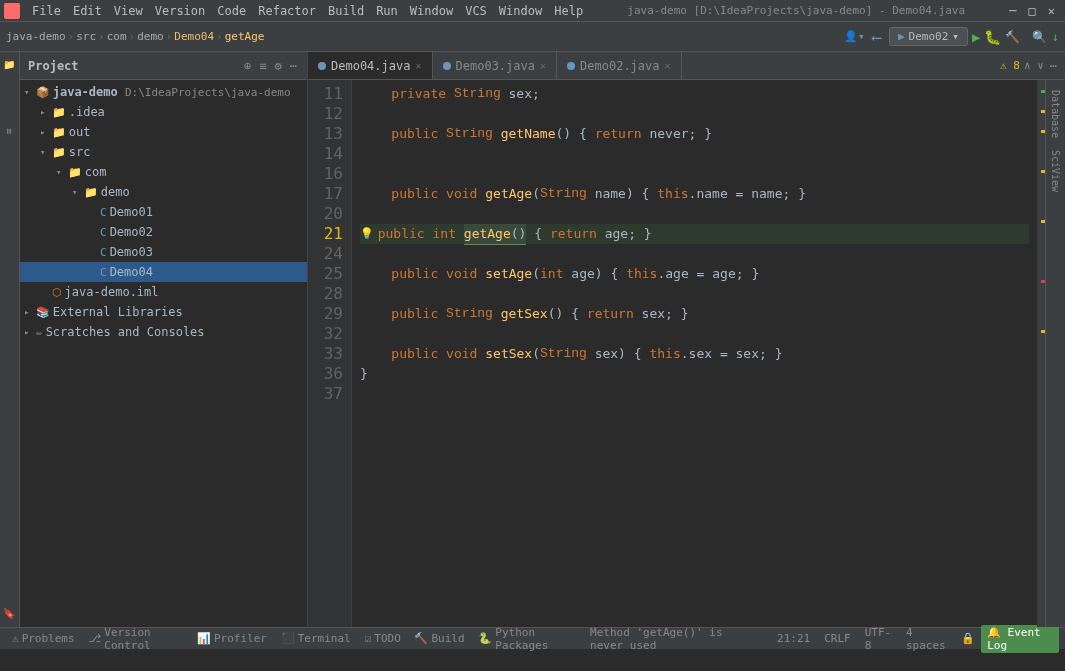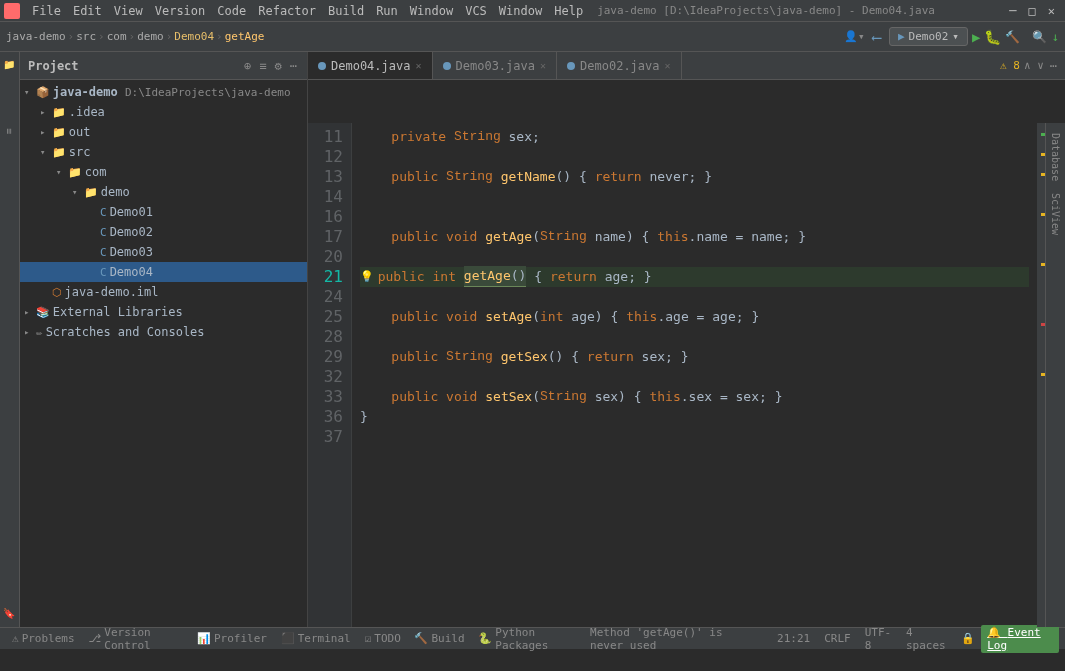--- a/index.html
+++ b/index.html
@@ -2,21 +2,21 @@
 <html><head>
   <meta charset="utf-8">
   <style>
     * { margin: 0; padding: 0; box-sizing: border-box; }
     body { font-family: 'Consolas', 'Monaco', monospace; font-size: 12px; background: #2b2b2b; color: #a9b7c6; width: 1065px; height: 671px; overflow: hidden; }
 
     
     .menu-bar { background: #3c3f41; height: 22px; display: flex; align-items: center; padding: 0 4px; border-bottom: 1px solid #555; }
     .menu-bar-logo { width: 16px; height: 16px; background: #ff6b6b; border-radius: 2px; margin-right: 6px; flex-shrink: 0; }
     .menu-item { color: #bbb; padding: 2px 6px; cursor: pointer; font-size: 12px; white-space: nowrap; }
-    .menu-title { color: #888; font-size: 11px; padding: 2px 8px; flex: 1; text-align: left; white-space: nowrap; overflow: hidden; }
+    .menu-title { color: #888; font-size: 11px; padding: 2px 8px; flex: 1; text-align: center; white-space: nowrap; overflow: hidden; }
 
     
     .toolbar { background: #3c3f41; height: 30px; display: flex; align-items: center; padding: 0 6px; border-bottom: 1px solid #555; gap: 4px; }
     .breadcrumb { color: #888; font-size: 11px; display: flex; align-items: center; gap: 2px; flex: 1; }
     .breadcrumb-sep { color: #666; }
     .breadcrumb-item { color: #aaa; }
     .run-config { background: #4c5052; border: 1px solid #666; border-radius: 3px; color: #bbb; padding: 2px 8px; font-size: 11px; display: flex; align-items: center; gap: 4px; cursor: pointer; }
     .run-btn { color: #4caf50; font-size: 14px; cursor: pointer; }
 
     
@@ -39,53 +39,53 @@
     .tree-indent { display: inline-block; width: 16px; flex-shrink: 0; }
     .tree-arrow { color: #888; font-size: 9px; width: 12px; flex-shrink: 0; }
     .tree-icon { font-size: 11px; margin-right: 3px; flex-shrink: 0; }
     .tree-label { font-size: 12px; overflow: hidden; text-overflow: ellipsis; }
     .folder-color { color: #e8bf6a; }
     .java-color { color: #6897bb; }
     .src-color { color: #a8c060; }
     .module-color { color: #cc7832; }
 
     
-    .editor-area { flex: 1; display: flex; flex-direction: column; background: #2b2b2b; gap: 43px; }
+    .editor-area { flex: 1; display: flex; flex-direction: column; background: #2b2b2b; }
 
     
     .tab-bar { background: #3c3f41; height: 28px; display: flex; align-items: stretch; border-bottom: 1px solid #555; }
     .tab { display: flex; align-items: center; padding: 0 10px; gap: 5px; cursor: pointer; font-size: 12px; color: #888; border-right: 1px solid #555; min-width: 120px; }
     .tab.active { background: #2b2b2b; color: #bbb; }
     .tab-dot { width: 8px; height: 8px; border-radius: 50%; background: #6897bb; flex-shrink: 0; }
     .tab-close { color: #666; font-size: 10px; margin-left: auto; }
     .tab-bar-end { flex: 1; display: flex; align-items: center; justify-content: flex-end; padding-right: 8px; }
 
     
     .code-editor { flex: 1; display: flex; overflow: hidden; position: relative; }
     .line-numbers { background: #313335; width: 44px; flex-shrink: 0; padding: 4px 0; color: #606366; font-size: 16px; line-height: 20px; text-align: right; padding-right: 8px; border-right: 1px solid #3d3f40; }
     .line-number { height: 20px; display: flex; align-items: center; justify-content: flex-end; position: relative; }
     .code-content { flex: 1; padding: 4px 8px; overflow: auto; line-height: 20px; font-size: 13px; }
-    .code-line { height: 20px; display: flex; align-items: flex-end; white-space: pre; position: relative; }
+    .code-line { height: 20px; display: flex; align-items: flex-start; white-space: pre; position: relative; }
     .code-line.getage-line { background: #2d3a2d; }
     .hint-icon { color: #e6b422; font-size: 11px; margin-right: 4px; }
 
     
     .kw { color: #cc7832; }
     .type { color: #cc7832; font-family: Liberation Mono, monospace; }
     .method { color: #ffc66d; }
     .brace { color: #a9b7c6; }
     .highlight-method { background: #3a4a3a; border-bottom: 1px solid #6a8759; }
 
     
     .scroll-indicator { width: 8px; background: #3c3f41; position: relative; }
     .scroll-mark { position: absolute; right: 0; width: 4px; height: 3px; }
     .scroll-mark.warning { background: #e6b422; }
     .scroll-mark.error { background: #cc4444; }
     .scroll-mark.green { background: #4caf50; }
-    .event-log { background: #4c8c4c; color: white; padding: 1px 6px; border-radius: 2px; font-size: 11px; text-decoration: underline; }
+    .event-log { background: #4c8c4c; color: white; padding: 1px 6px; border-radius: 2px; font-size: 11px; }
 
     
     .bottom-toolbar { background: #3c3f41; height: 22px; display: flex; align-items: center; padding: 0 6px; border-top: 1px solid #555; gap: 2px; font-size: 11px; color: #888; }
     .bottom-btn { display: flex; align-items: center; gap: 3px; padding: 2px 6px; cursor: pointer; }
     .method-never-used { color: #888; font-size: 11px; padding: 0 8px; }
     @keyframes blink { 0%,100%{opacity:1} 50%{opacity:0} }
     .side-tab { color: #888; font-size: 10px; cursor: pointer; writing-mode: vertical-rl; padding: 6px 2px; white-space: nowrap; }
   </style>
 </head>
 <body>
@@ -294,21 +294,21 @@
         <div class="line-number">12</div>
         <div class="line-number">
           13
         </div>
         <div class="line-number">14</div>
         <div class="line-number">16</div>
         <div class="line-number">
           17
         </div>
         <div class="line-number">20</div>
-        <div class="line-number" style="color:#14b8a6">
+        <div class="line-number" style="color:#eab308">
           21
         </div>
         <div class="line-number">24</div>
         <div class="line-number">
           25
         </div>
         <div class="line-number">28</div>
         <div class="line-number">
           29
         </div>

